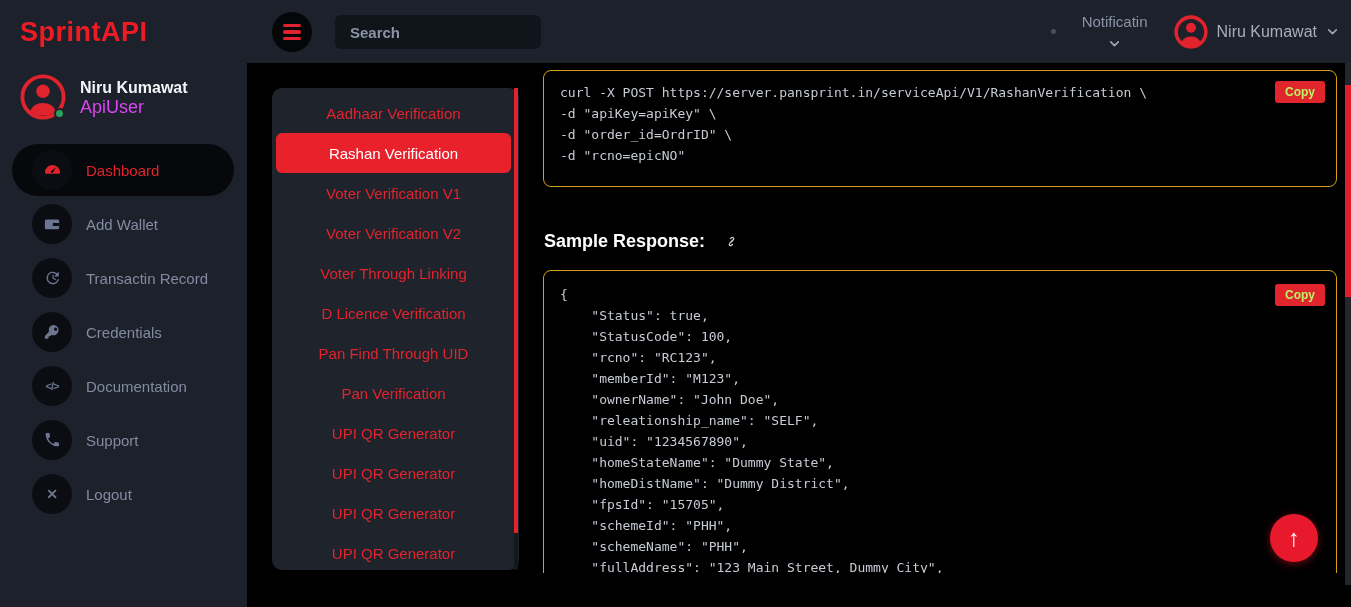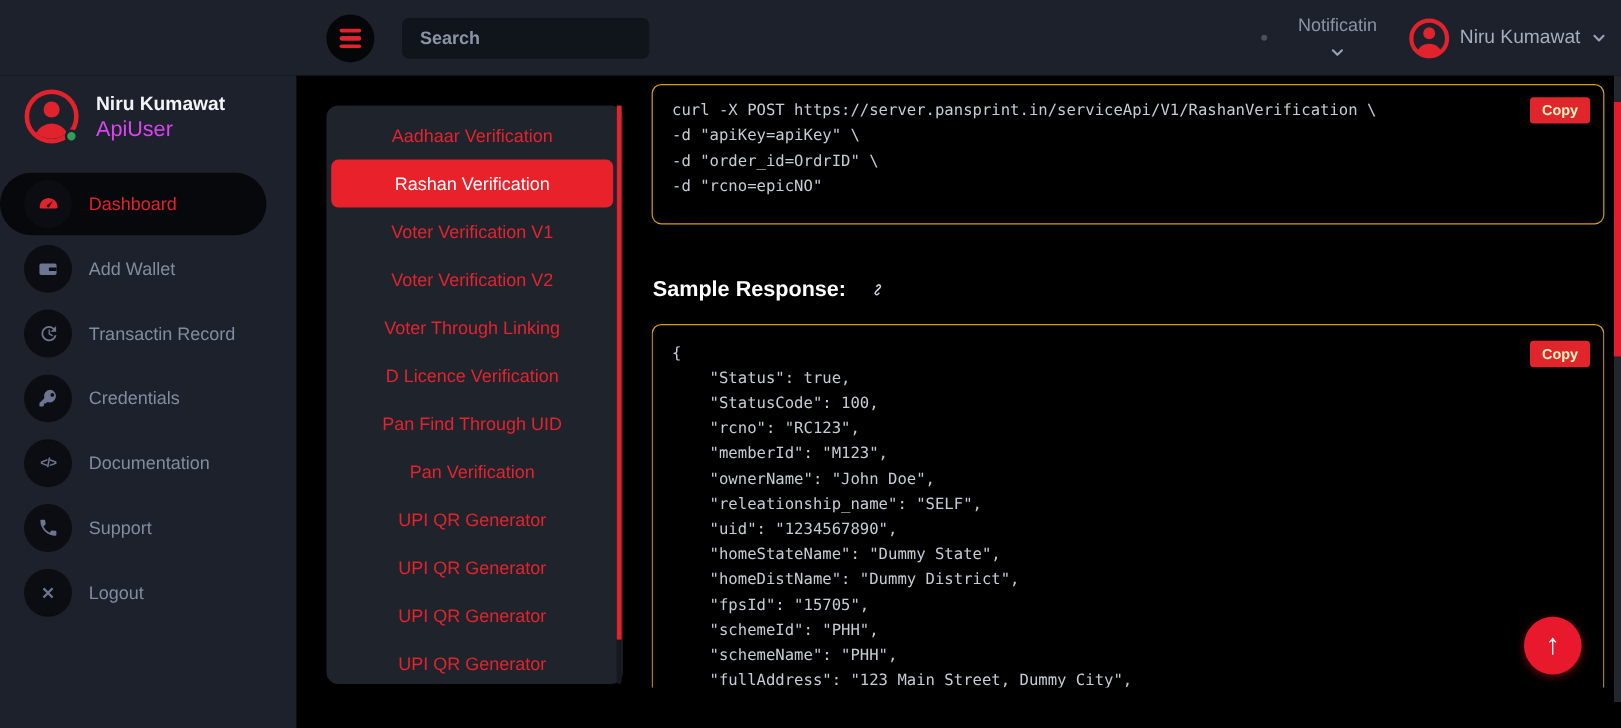--- a/index.html
+++ b/index.html
@@ -25,21 +25,21 @@
   .chev { color:#9aa2b4; display:flex; }
 
   
   .sidebar { position:absolute; left:0; top:63px; width:247px; height:544px; background:#1c212b; z-index:4; }
   .profile { position:absolute; left:20px; top:11px; display:flex; align-items:center; gap:14px; }
   .avatar-wrap { position:relative; width:46px; height:46px; }
   .status-dot { position:absolute; right:1px; bottom:1px; width:11px; height:11px; border-radius:50%;
           background:#2e9e5b; border:2px solid #1c212b; }
   .profile-name { font-size:16px; font-weight:700; color:#f2f4f8; line-height:20px; }
   .profile-role { font-size:18px; color:#d946ef; line-height:18px; }
-  .side-menu { position:absolute; left:0; top:80px; width:247px; }
+  .side-menu { position:absolute; left:12px; top:80px; width:247px; }
   .side-item { position:relative; height:54px; display:flex; align-items:center; cursor:pointer; }
   .side-item .pill { position:absolute; left:0; top:1px; width:222px; height:52px; border-radius:28px; background:transparent; }
   .side-item.active .pill { background:#07080b; }
   .icon-circle { position:relative; z-index:1; margin-left:20px; width:40px; height:40px; border-radius:50%;
           background:#0b0d12; display:flex; align-items:center; justify-content:center; color:#6d7690;
           font-size:13px; font-weight:700; }
   .side-item.active .icon-circle { color:#e1232d; background:#0b0d12; }
   .side-label { position:relative; z-index:1; margin-left:14px; font-size:15px; color:#828ba0; }
   .side-item.active .side-label { color:#e1232d; }
 
@@ -53,21 +53,21 @@
   .api-list { padding-top:5px; }
   .api-item { height:40px; display:flex; align-items:center; justify-content:center;
           color:#e1242e; font-size:15px; cursor:pointer; margin:0 10px 0 6px; }
   .api-item.active { background:#e8212b; color:#ffffff; border-radius:6px; margin:0 8px 0 4px; }
 
   
   .code-box { position:absolute; background:#000; border:1px solid #d4a017; border-radius:8px; }
   .curl-box { left:296px; top:7px; width:794px; height:117px; }
   .code-pre { font-family:"DejaVu Sans Mono", monospace; font-size:13px; line-height:21px; color:#c7cbd4;
           padding:11px 16px; white-space:pre; }
-  .copy-btn { position:absolute; top:10px; right:11px; background:#e1252d; color:#fef9c3; font-size:12px;
+  .copy-btn { position:absolute; top:10px; right:11px; background:#e1252d; color:#bef264; font-size:12px;
           font-weight:700; border:none; border-radius:3px; padding:4px 10px; cursor:pointer;
           font-family:"Liberation Sans", sans-serif;margin-left:28px; }
   .sample-heading { position:absolute; left:297px; top:168px; display:flex; align-items:center; gap:19px;
           color:#ffffff; font-size:18px; font-weight:700; }
   .resp-clip { position:absolute; left:296px; top:207px; width:794px; height:303px; overflow:hidden; }
   .resp-box { position:relative; width:794px; height:340px; background:#000;
           border:1px solid #d4a017; border-radius:8px; }
   .resp-box .copy-btn { top:13px; }
   .resp-box .code-pre { padding-top:13px; }
 
@@ -78,20 +78,21 @@
   .scroll-top span { color:#fff; font-size:24px; line-height:1; }
 
   
   .page-scrollbar { position:absolute; right:0; top:63px; width:6px; height:522px; background:#23262d; z-index:6; }
   .page-scrollbar .thumb { position:absolute; left:0; top:22px; width:6px; height:212px; background:#e11d2d; }
 </style>
 </head>
 <body>
 
 <div class="topbar">
+  <div class="logo">SprintAPI</div>
 
   <div class="hamburger-btn">
     <span class="hamburger-bars">
         <i></i>
         <i></i>
         <i></i>
       </span>
   </div>
 
   <input class="search-input" value="" placeholder="Search" style="">

